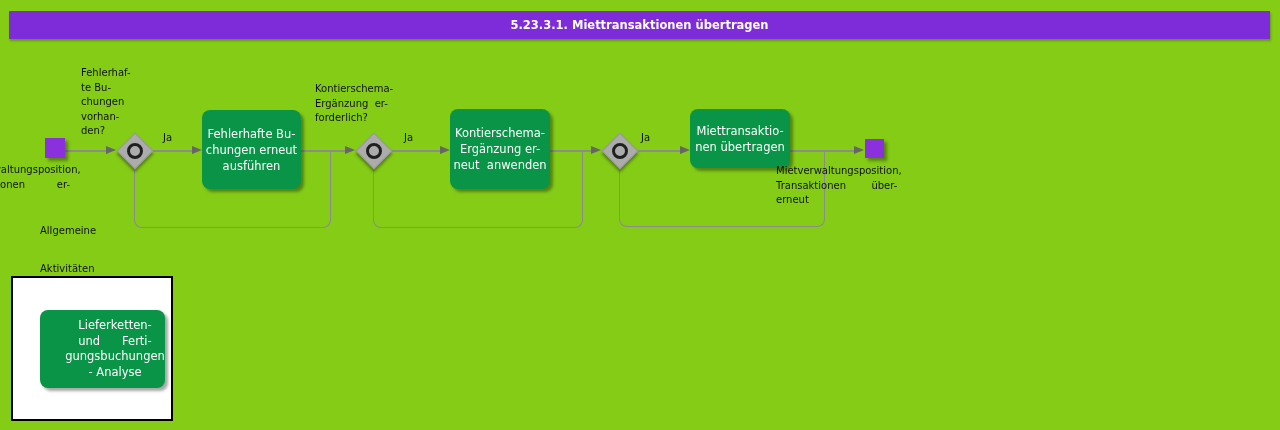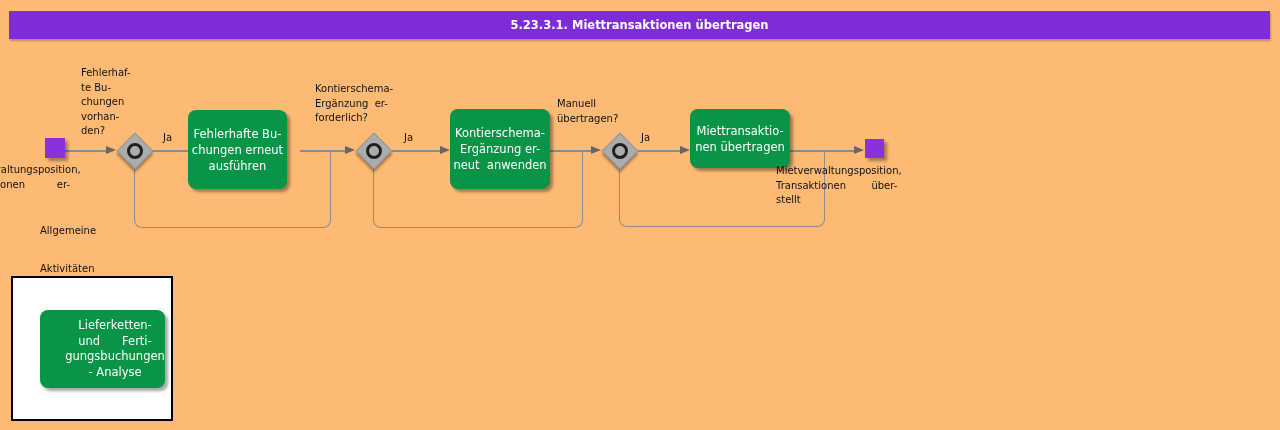--- a/index.html
+++ b/index.html
@@ -1,19 +1,19 @@
 <!DOCTYPE html>
 <html><head>
 <meta charset="utf-8">
 <style>
   html,body{margin:0;padding:0;background:#ffffff;}
   #canvas{
     position:relative;width:1280px;height:430px;overflow:hidden;
     font-family:"DejaVu Sans","Liberation Sans",sans-serif;
-    font-size:11.5px;color:#111;background:#fdba74;
+    font-size:11.5px;color:#111;background:#84cc16;
   }
   
   .banner{
     position:absolute;left:9px;top:11px;width:1261px;height:28px;
     background:#7E2BD9;color:#ffffff;font-weight:bold;font-size:11.5px;
     display:flex;align-items:center;justify-content:center;
     box-shadow:1px 2px 2px rgba(0,0,0,0.25);
   }
   
   .seg{position:absolute;top:150px;height:1.5px;background:#8c8c8c;z-index:1;}
@@ -98,53 +98,51 @@
     <div class="dia"></div>
     <div class="circ"></div>
   </div>
   <div class="lbl" style="left:81px;top:66px;width:120px;">Fehlerhaf-
 te Bu-
 chungen
 vorhan-
 den?</div>
   <div class="lbl" style="left:163px;top:131px;width:28px;">Ja</div>
 
-  <div class="task" style="left:188px;top:110px;width:99px;height:79px;">Fehlerhafte Bu-
+  <div class="task" style="left:202px;top:110px;width:99px;height:79px;">Fehlerhafte Bu-
 chungen erneut
 ausführen</div>
 
   <div class="gw" style="left:356px;top:133px;">
     <div class="dia"></div>
     <div class="circ"></div>
   </div>
   <div class="lbl" style="left:315px;top:82px;width:120px;">Kontierschema-
 Ergänzung  er-
 forderlich?</div>
   <div class="lbl" style="left:404px;top:131px;width:28px;">Ja</div>
 
   <div class="task" style="left:450px;top:109px;width:100px;height:80px;">Kontierschema-
 Ergänzung er-
 neut  anwenden</div>
 
   <div class="gw" style="left:602px;top:133px;">
     <div class="dia"></div>
     <div class="circ"></div>
   </div>
-  <div class="lbl" style="left:557px;top:97px;width:120px;">Manuell
-übertragen?</div>
   <div class="lbl" style="left:641px;top:131px;width:28px;">Ja</div>
 
   <div class="task" style="left:690px;top:109px;width:100px;height:59px;">Miettransaktio-
 nen übertragen</div>
 
 
   <div class="event" style="left:865px;top:139px;width:19px;height:19px;"></div>
   <div class="lbl" style="left:776px;top:164px;width:200px;">Mietverwaltungsposition,
 Transaktionen        über-
-stellt</div>
+erneut</div>
 
   <div class="lbl" style="left:40px;top:224px;width:100px;line-height:13px;">Allgemeine</div>
   <div class="clip" style="left:40px;top:262px;width:100px;height:10px;">
     <div class="lbl" style="position:static;line-height:13px;">Aktivitäten</div>
   </div>
 
   <div class="legendbox"></div>
   <div class="task" style="left:40px;top:310px;width:100px;height:78px;line-height:15.5px;padding-left:25px;">Lieferketten-
 und      Ferti-
 gungsbuchungen

